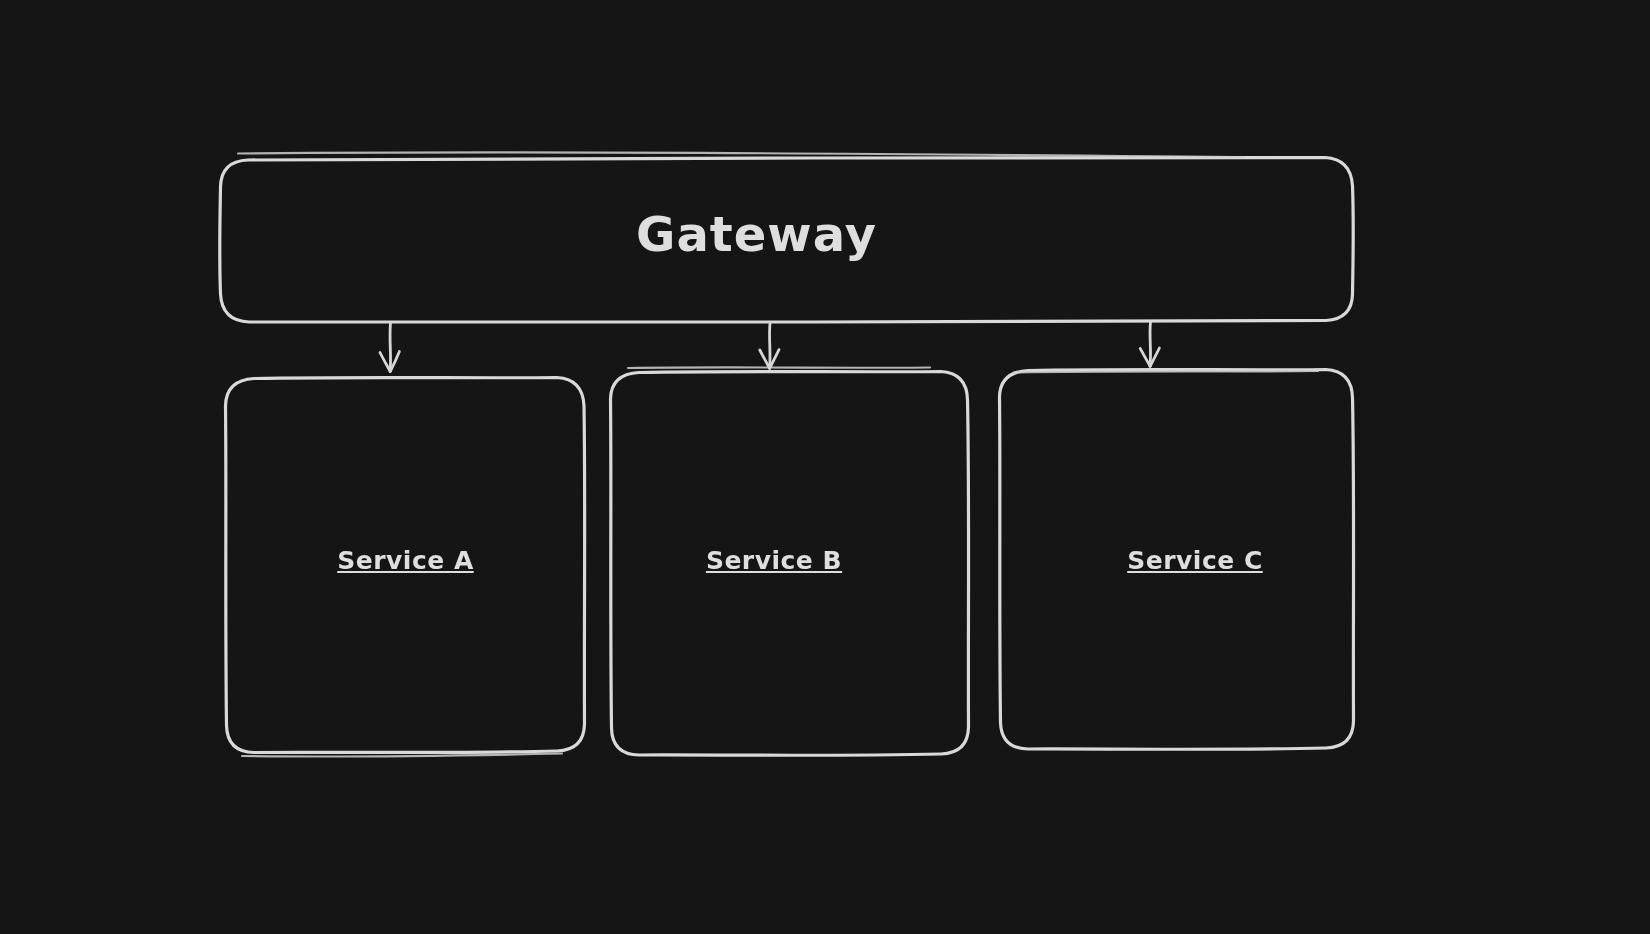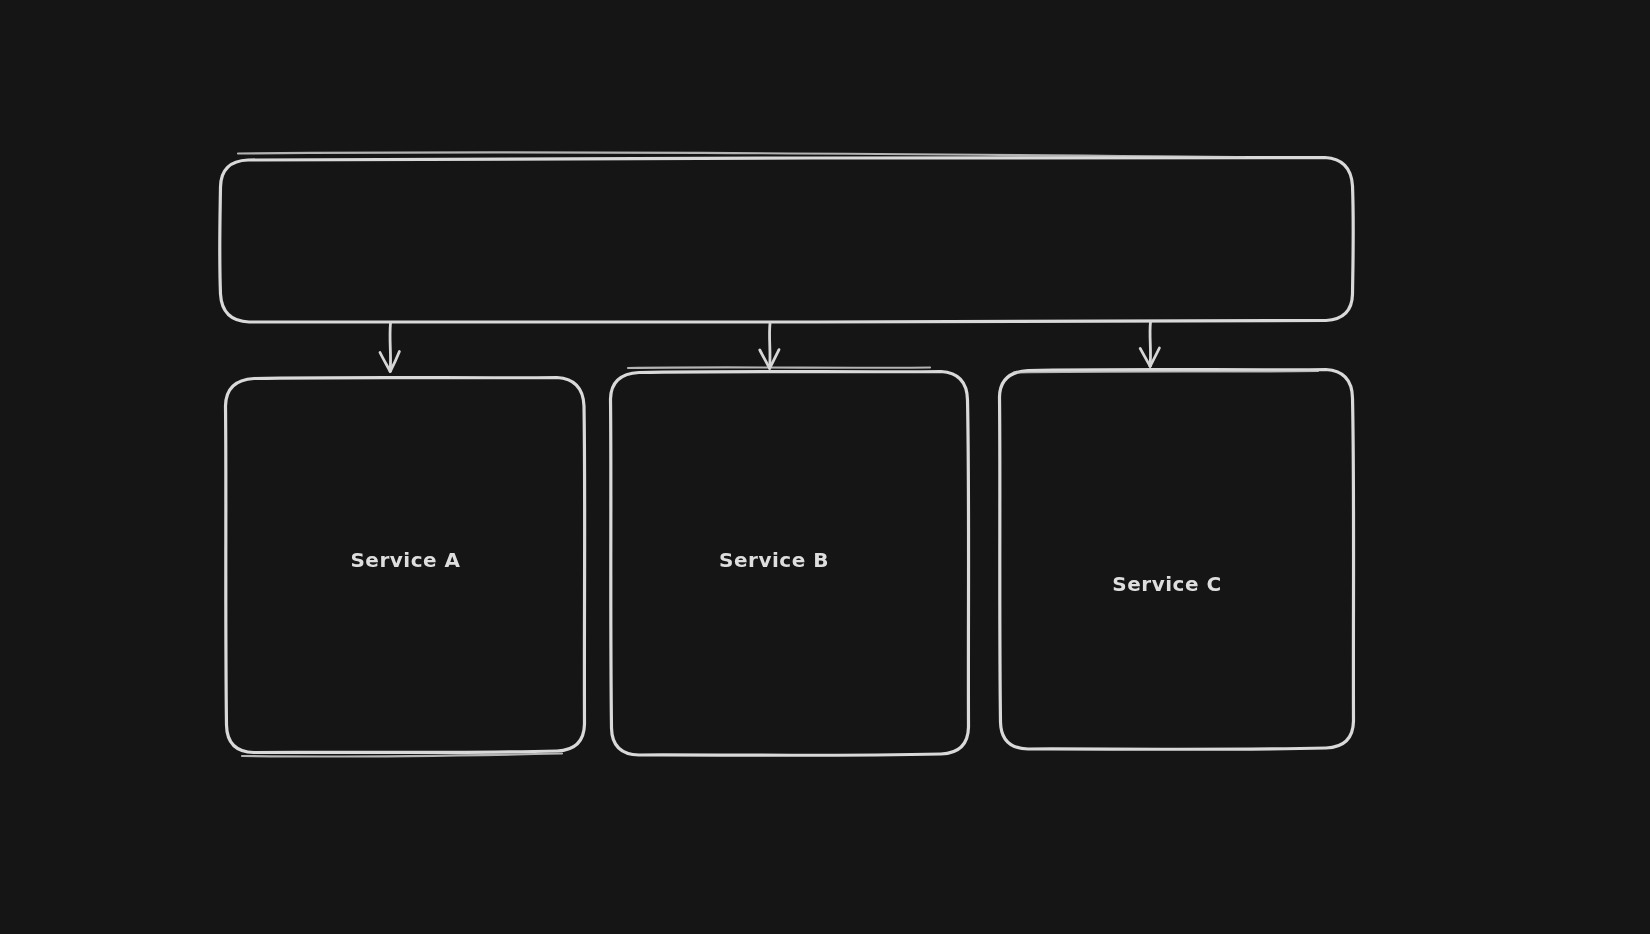--- a/index.html
+++ b/index.html
@@ -38,26 +38,27 @@
     top: 206px;
     width: 1133px;
     height: 56px;
     font-size: 48px;
     letter-spacing: 1px;
     transform: translateX(-30px);
   }
   .service-label {
     top: 537px;
     height: 46px;
-    font-size: 20px;
+    font-size: 25px;
     letter-spacing: 0.5px;
+    text-decoration: underline;
   }
   .service-a-label { left: 226px;  width: 359px; }
   .service-b-label { left: 595px;  width: 358px; }
-  .service-c-label { left: 1000px; width: 354px; transform: translateX(-10px); margin-top: 24px; }
+  .service-c-label { left: 1028px; width: 354px; transform: translateX(-10px); }
 
   .shape {
     fill: none;
     stroke: #d9d9d9;
     stroke-width: 3.2;
     stroke-linecap: round;
     stroke-linejoin: round;
   }
   .overdraw {
     fill: none;
@@ -145,20 +146,21 @@
       <path class="edge" d="M 769.6 368.4 C 772.8 362, 776 355.8, 779 349.6"></path>
     </g>
 
     <g>
       <path class="edge" d="M 1150.5 322 C 1149 336, 1151.5 350, 1150.1 366"></path>
       <path class="edge" d="M 1140.2 348.4 C 1143.4 354.4, 1147 360.6, 1150.1 366.4"></path>
       <path class="edge" d="M 1150.1 366.4 C 1153.3 360.2, 1156.4 354.2, 1159.4 348"></path>
     </g>
   </svg>
 
+  <div class="node-label gateway-label">Gateway</div>
 
   <div class="node-label service-label service-a-label">Service A</div>
 
   <div class="node-label service-label service-b-label">Service B</div>
 
   <div class="node-label service-label service-c-label">Service C</div>
 
 </div>
 
 </body></html>

